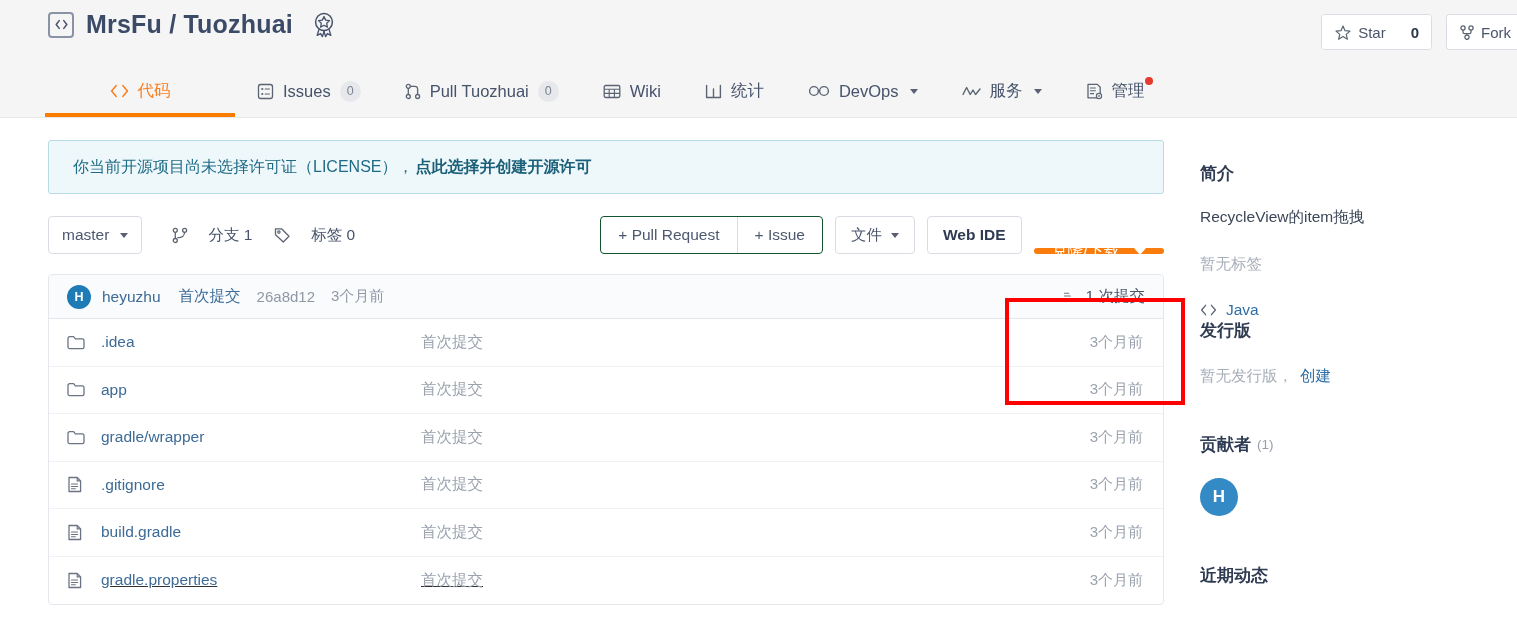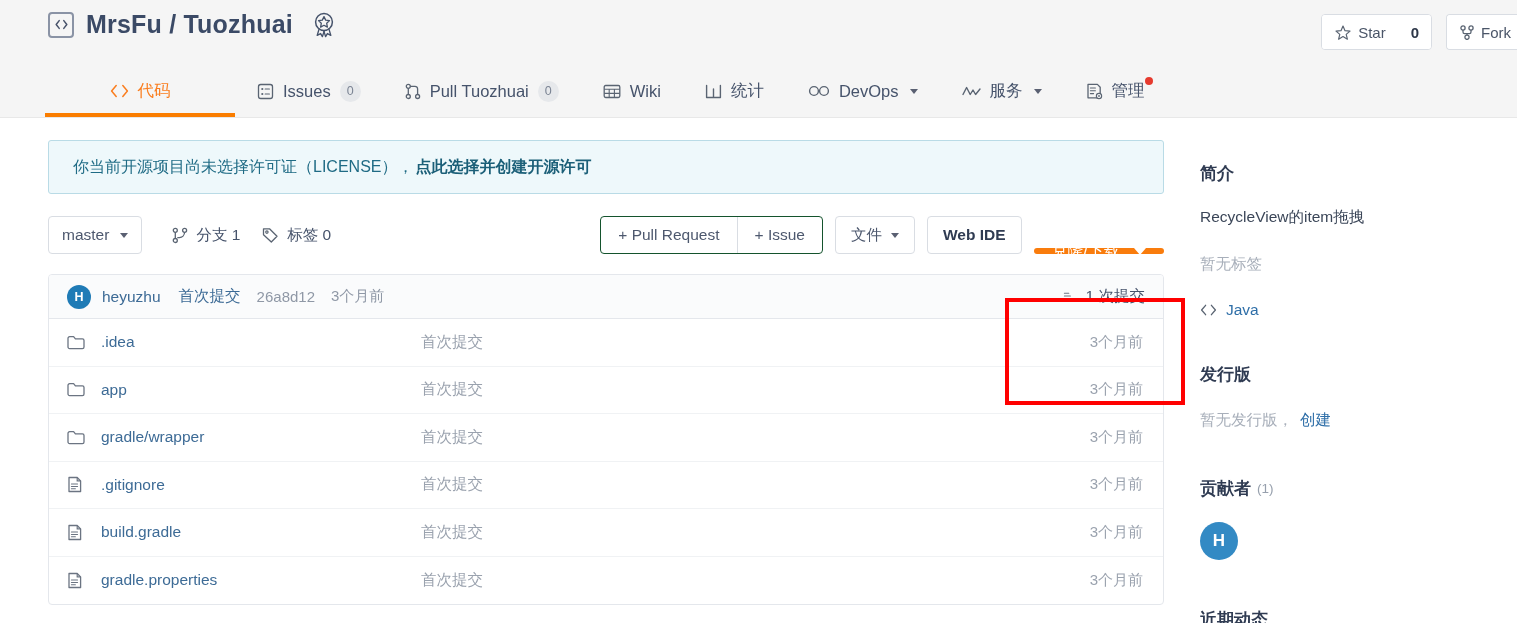--- a/index.html
+++ b/index.html
@@ -177,21 +177,21 @@
     font-size: 15.5px;
     color: #4f5costa;
     color: #4d586e;
   }
   .meta-links {
     display: flex; align-items: center; gap: 22px;
     margin-left: 30px;
     font-size: 15.5px;
     color: #46536b;
   }
-  .meta-links .ml { display: flex; align-items: center; gap: 8px; white-space: nowrap; }
+  .meta-links .ml { display: flex; align-items: center; gap: 20px; white-space: nowrap; }
 
   .toolbar-right {
     position: absolute;
     right: 0; top: 0;
     display: flex; align-items: stretch; gap: 12px;
     height: 38px;
   }
   .plain-group {
     display: flex; align-items: stretch;
     border: 1px solid #14532d;
@@ -278,21 +278,21 @@
     display: flex; align-items: center; gap: 9px;
     font-size: 15.5px; color: #46536b;
   }
   .file-row {
     height: 47.5px;
     display: flex; align-items: center;
     padding: 0 18px;
     border-bottom: 1px solid #f0f2f4;
     position: relative;
   }
-  .file-row:last-child { border-bottom: none; }
+  .file-row:last-child { border-bottom: none; text-decoration: underline; }
   .file-icon { width: 20px; margin-right: 14px; display: flex; align-items: center; }
   .file-name { font-size: 15.5px; color: #3d6b96; width: 320px; }
   .file-msg { font-size: 15.5px; color: #9aa2ae; }
   .file-time {
     position: absolute; right: 20px;
     font-size: 15px; color: #9aa2ae;
   }
 
   
   .side-h {
@@ -620,21 +620,21 @@
     <div class="side-row" style="margin-top:26px;">
       <span>
         <svg class="icon-svg" width="17" height="12" viewBox="0 0 17 12">
           <path d="M5.6 1.3 L1.6 6 L5.6 10.7" fill="none" stroke="#5a6472" stroke-width="1.3" stroke-linecap="round" stroke-linejoin="round"></path>
           <path d="M11.4 1.3 L15.4 6 L11.4 10.7" fill="none" stroke="#5a6472" stroke-width="1.3" stroke-linecap="round" stroke-linejoin="round"></path>
         </svg>
       </span>
       <span class="side-link">Java</span>
     </div>
 
-    <div class="side-h" style="margin-top:44px;">发行版</div>
+    <div class="side-h" style="">发行版</div>
     <div class="side-row" style="margin-top:24px;">
       <span class="side-muted">暂无发行版，</span>
       <span class="side-link" style="margin-left:-2px;">创建</span>
     </div>
 
     <div class="side-row" style="margin-top:46px;position:relative;">
       <span class="side-h">贡献者</span>
       <span class="side-count" style="margin-left:-3px;">(1)</span>
 
     </div>

